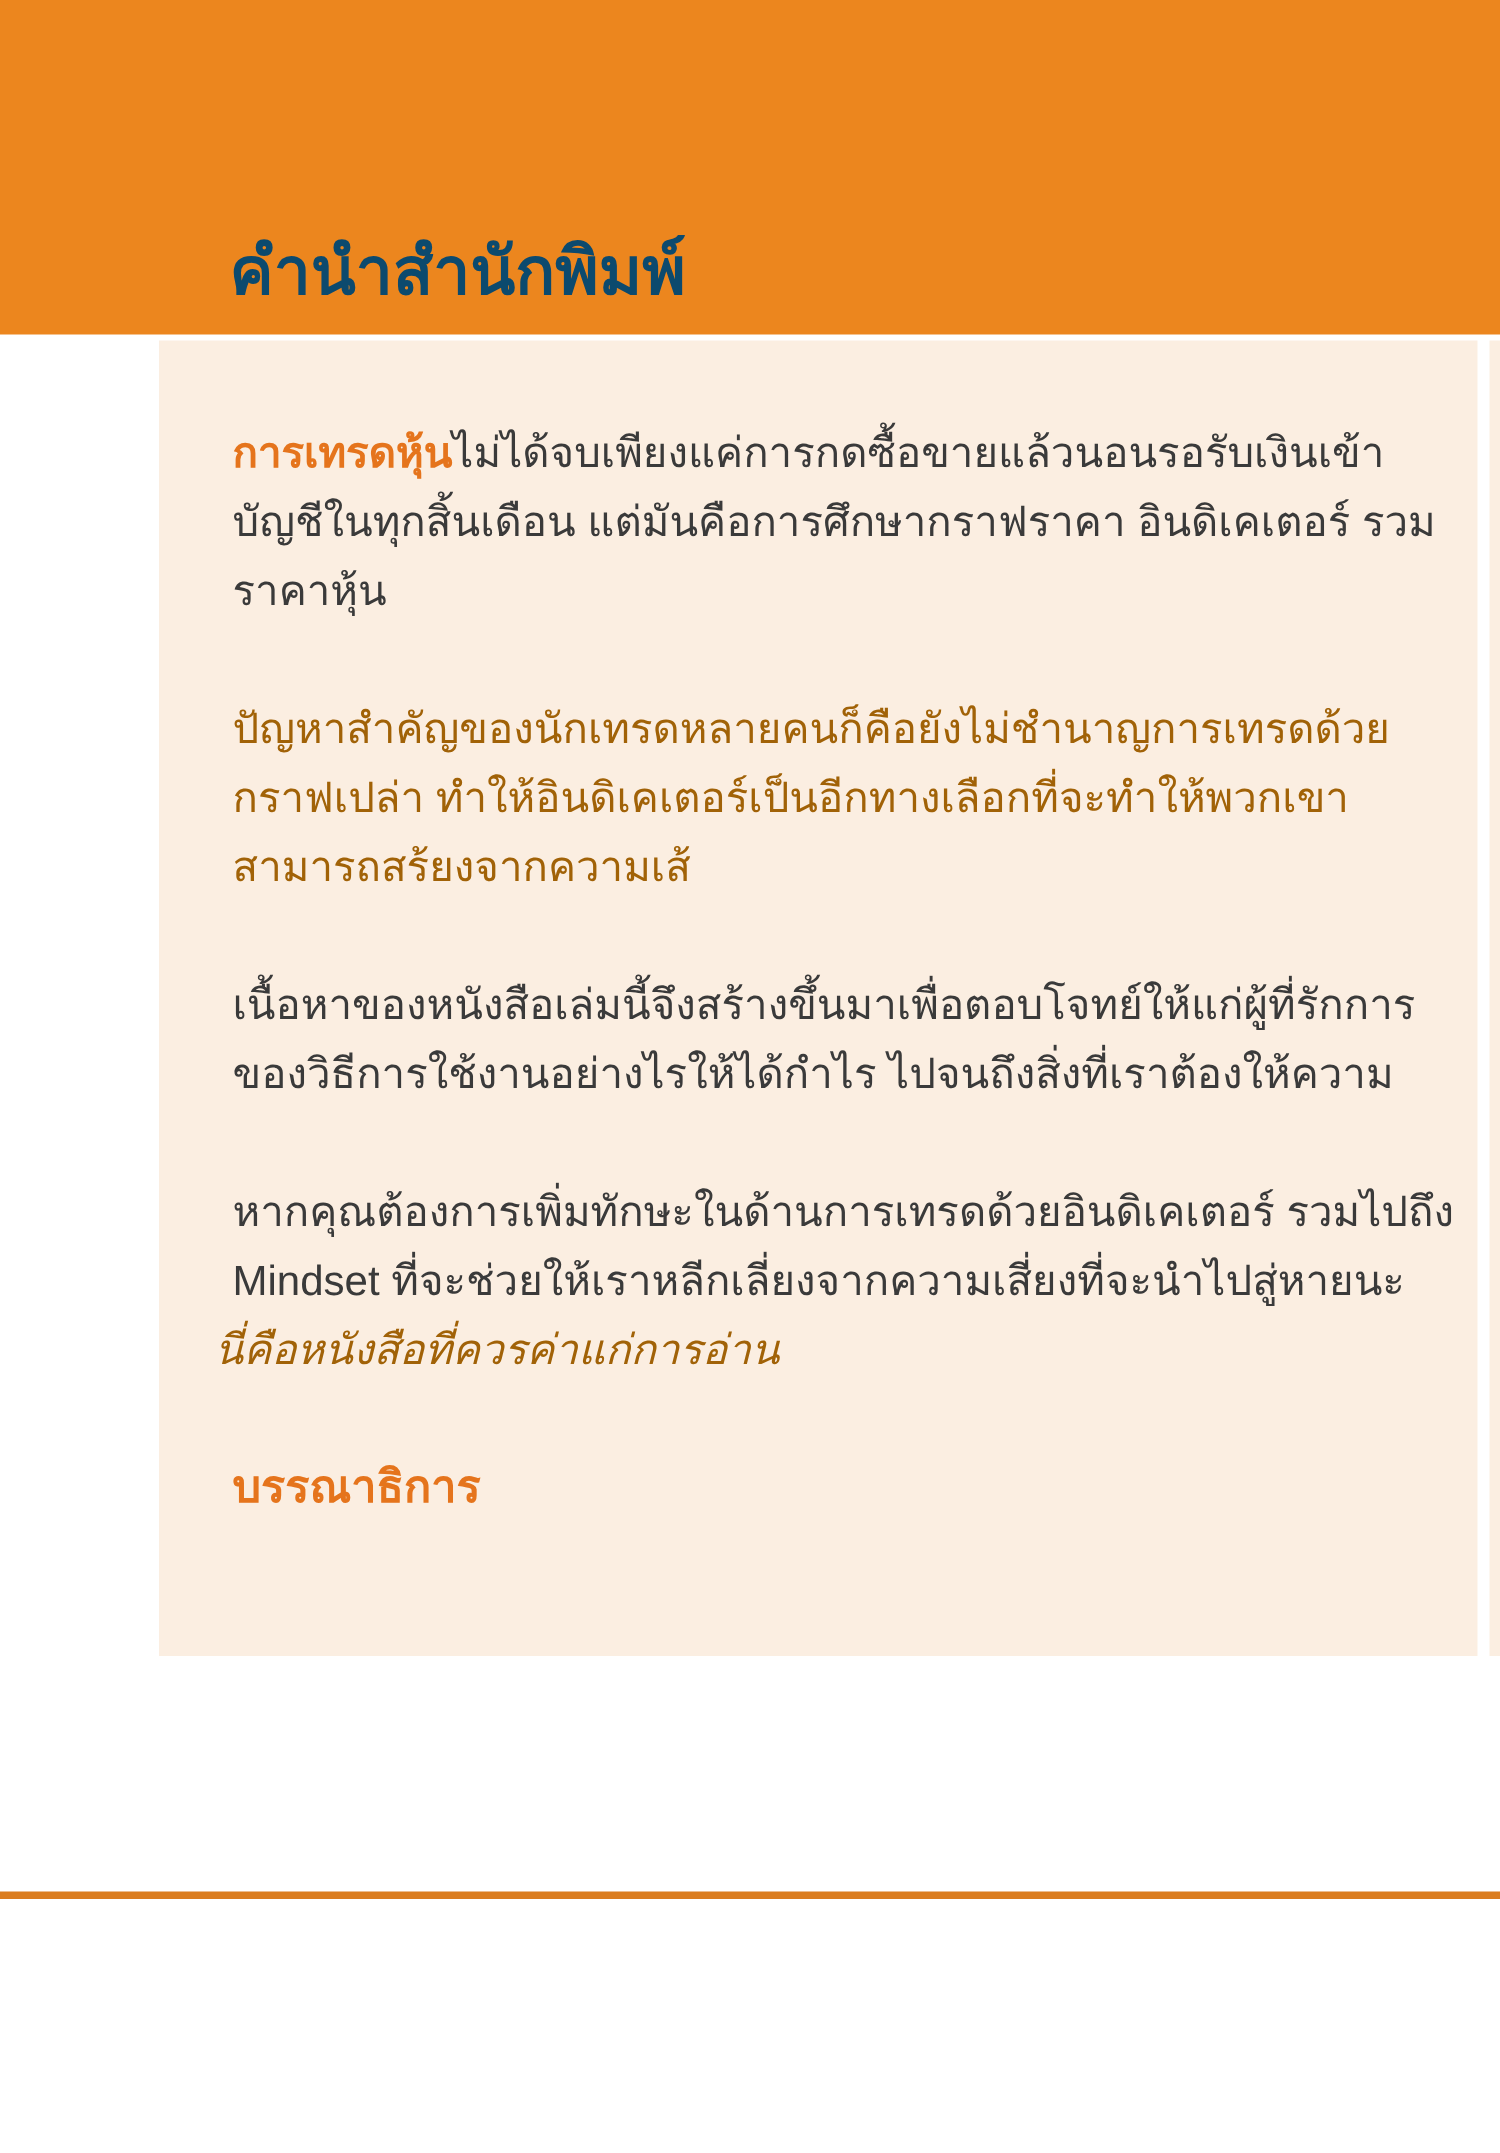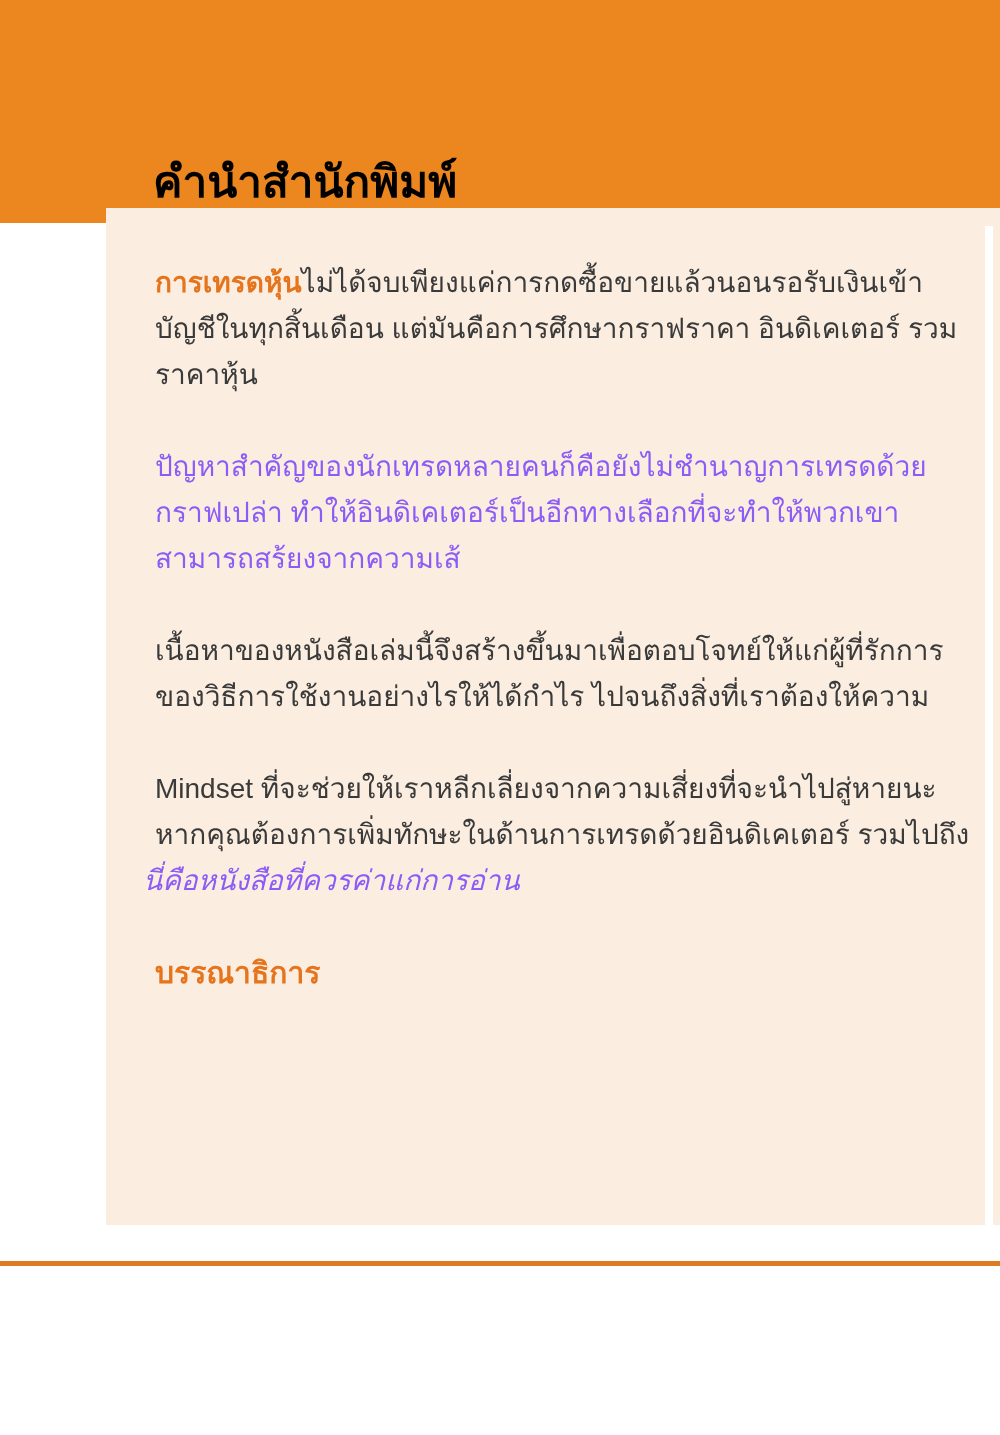--- a/index.html
+++ b/index.html
@@ -15,49 +15,49 @@
     position: absolute;
     left: 0; top: 0;
     width: 1000px; height: 223px;
     background: #EC861E;
   }
   .page-title {
     position: absolute;
     left: 153px; top: 158px;
     font-size: 44px;
     font-weight: bold;
-    color: #000000;
+    color: #0c4a6e;
     line-height: 1.1;
     white-space: nowrap;
   }
   .panel {
     position: absolute;
-    left: 106px; top: 208px;
-    width: 894px; height: 1017px;
+    left: 106px; top: 227px;
+    width: 894px; height: 877px;
     background: #FBEEE1;
     overflow: hidden;
   }
   .right-stripe {
     position: absolute;
     left: 985px; top: 226px;
     width: 8px; height: 1017px;
     background: #FFFFFF;
   }
   .content {
     padding: 52px 0 0 49px;
     width: 690px;
     color: #3A3A3A;
     font-size: 28px;
     line-height: 46px;
   }
   .content p { margin: 0 0 46px 0; }
   .line { display: block; white-space: nowrap; }
   .line.outdent { margin-left: -12px; font-style: italic; }
   .accent-bold { color: #E5741C; font-weight: bold; }
-  .accent-light { color: #8b5cf6; }
+  .accent-light { color: #a16207; }
   .signature {
     width: 680px;
     margin-top: 46px;
     padding-right: 8px;
     font-size: 30px;
     font-weight: bold;
     color: #E5741C;
     line-height: 46px;
   }
   .rule {
@@ -90,22 +90,22 @@
         <span class="line accent-light">กราฟเปล่า ทำให้อินดิเคเตอร์เป็นอีกทางเลือกที่จะทำให้พวกเขา</span>
         <span class="line accent-light">สามารถสร้ยงจากความเส้</span>
       </p>
 
       <p>
         <span class="line">เนื้อหาของหนังสือเล่มนี้จึงสร้างขึ้นมาเพื่อตอบโจทย์ให้แก่ผู้ที่รักการ</span>
         <span class="line">ของวิธีการใช้งานอย่างไรให้ได้กำไร ไปจนถึงสิ่งที่เราต้องให้ความ</span>
       </p>
 
       <p>
+        <span class="line">หากคุณต้องการเพิ่มทักษะในด้านการเทรดด้วยอินดิเคเตอร์ รวมไปถึง</span>
         <span class="line">Mindset ที่จะช่วยให้เราหลีกเลี่ยงจากความเสี่ยงที่จะนำไปสู่หายนะ</span>
-        <span class="line">หากคุณต้องการเพิ่มทักษะในด้านการเทรดด้วยอินดิเคเตอร์ รวมไปถึง</span>
         <span class="line accent-light outdent">นี่คือหนังสือที่ควรค่าแก่การอ่าน</span>
       </p>
 
       <div class="signature">บรรณาธิการ</div>
 
     </div>
   </div>
 
   <div class="right-stripe"></div>
 

